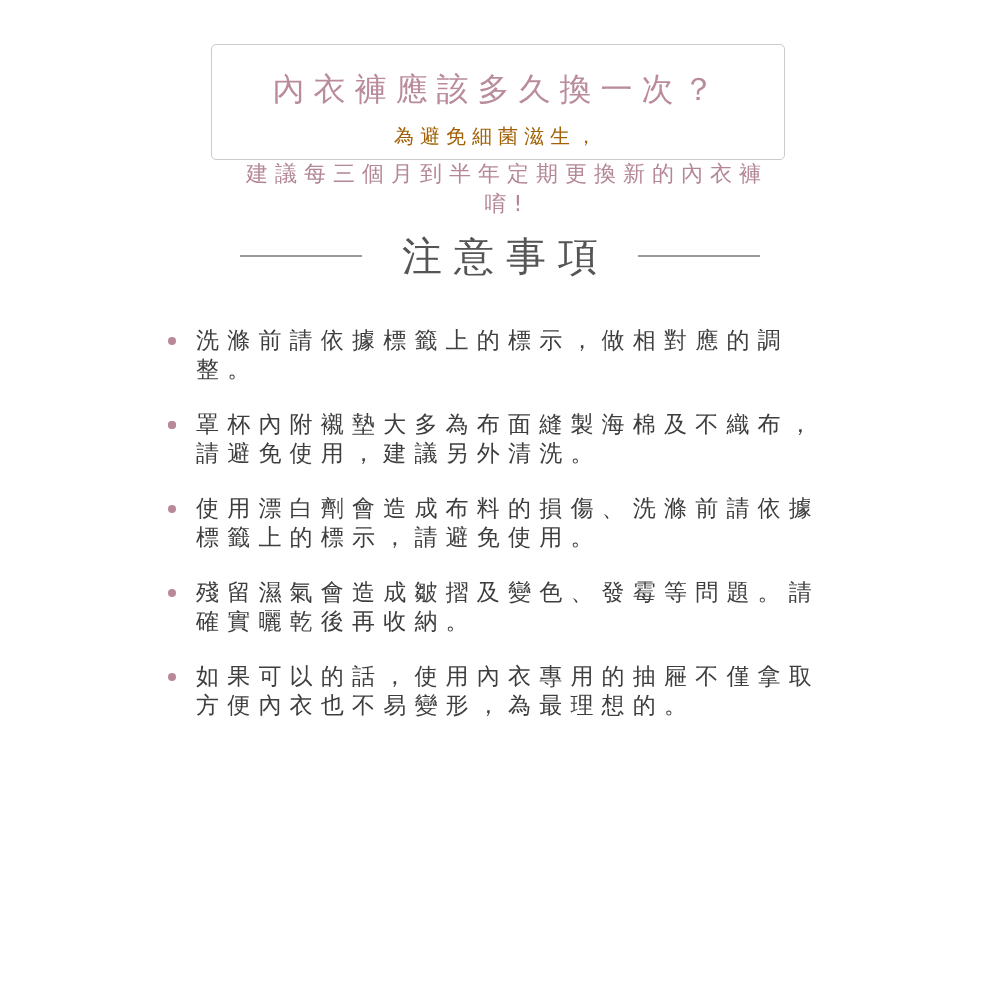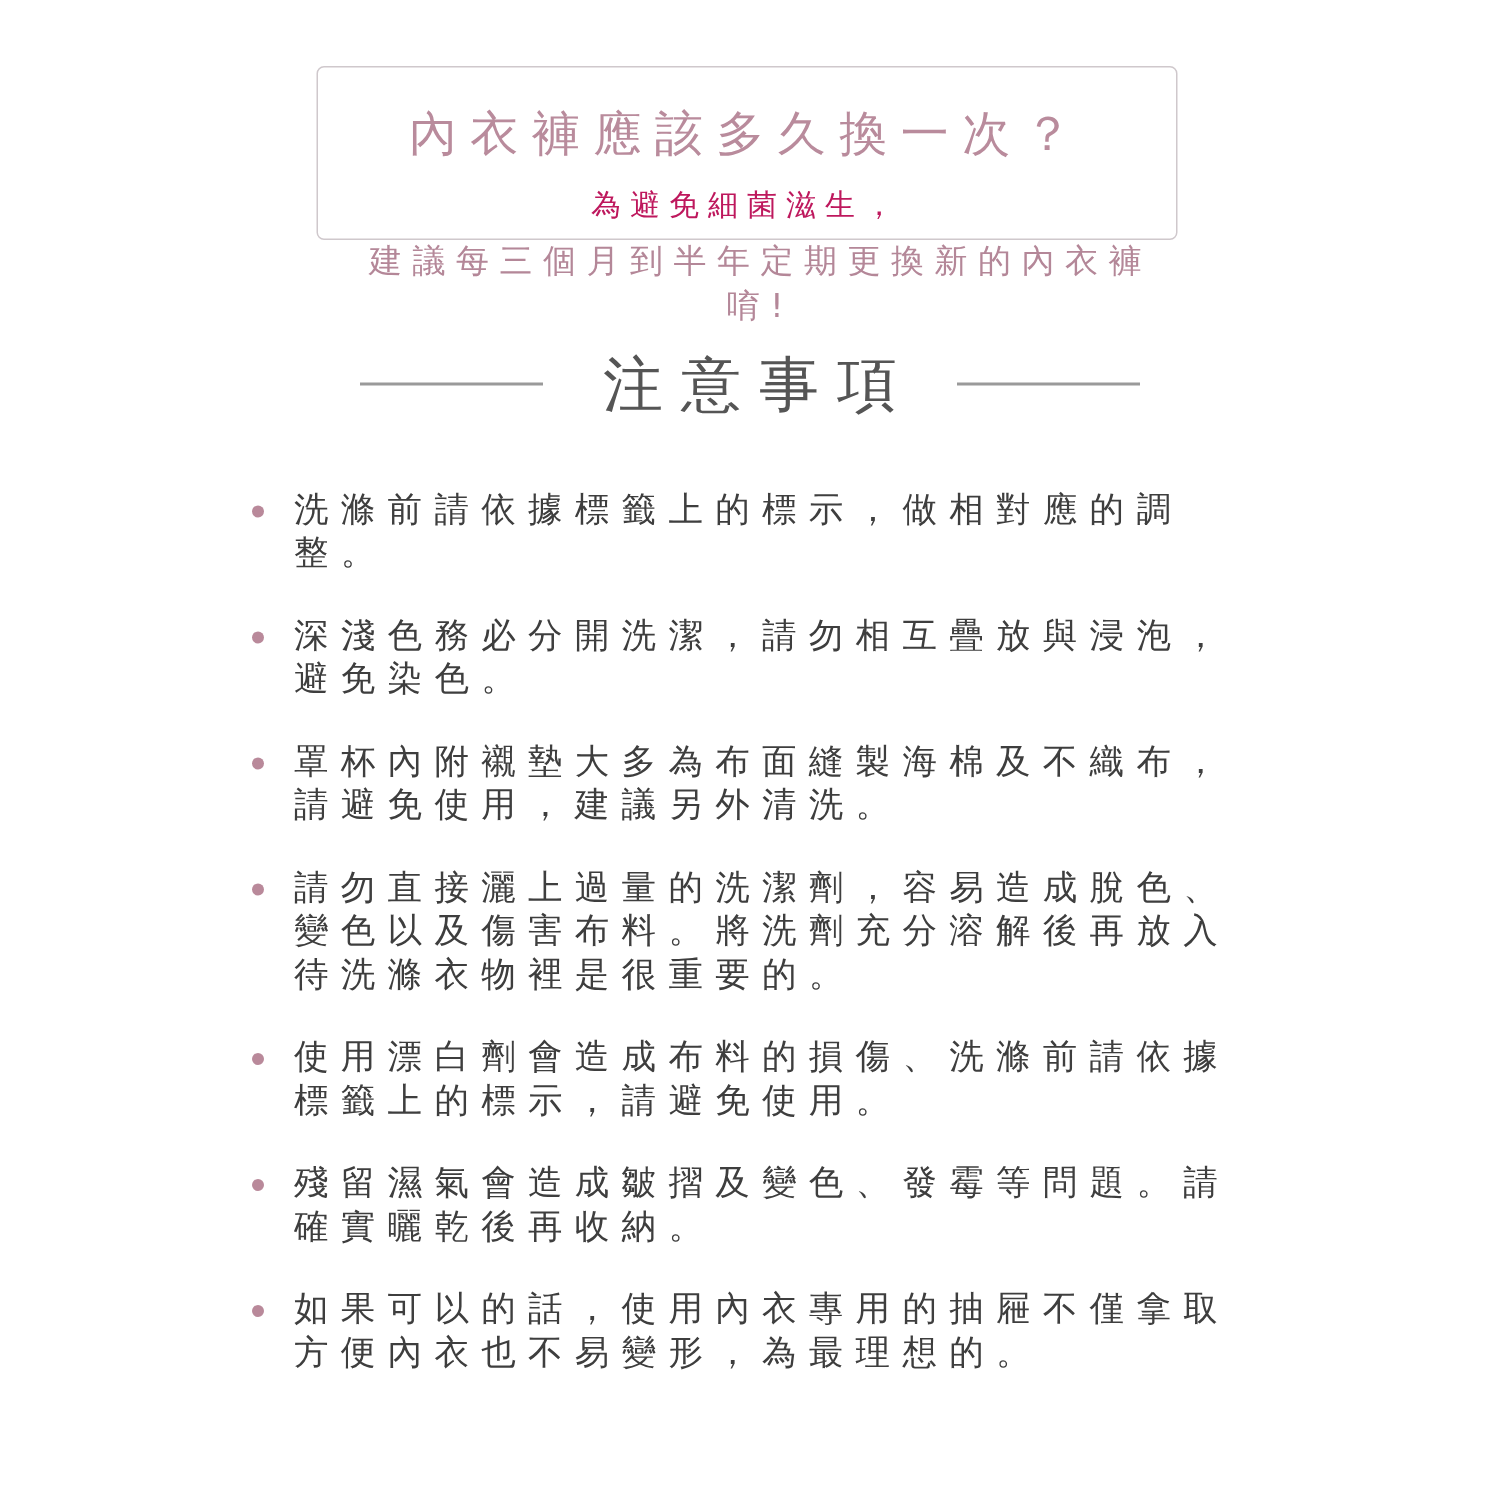--- a/index.html
+++ b/index.html
@@ -4,21 +4,21 @@
 <style>
   html, body { margin:0; padding:0; background:#ffffff; }
   body { width:999px; height:999px; position:relative; overflow:hidden;
          font-family: "DejaVu Sans", "Liberation Sans", sans-serif; }
   .callout { position:absolute; left:211px; top:44px; width:574px; height:116px;
              border:1.5px solid #cfc8cc; border-radius:5px; box-sizing:border-box; }
   .callout-title { position:absolute; left:0; right:0; top:22px; text-align:center; }
   .callout-title span { background:#fff; padding:0 22px; color:#b98b9c;
              font-size:32px; letter-spacing:9px; line-height:44px; }
   .callout-line1 { position:absolute; left:0; right:0; top:78px; text-align:center;
-             color:#be185d; font-size:20px; letter-spacing:6px; }
+             color:#a16207; font-size:20px; letter-spacing:6px; }
   .callout-line2 { position:absolute; left:0; right:0; top:114px; text-align:center;
              color:#b48798; font-size:22px; letter-spacing:7px;margin-left:18px; }
   .section-head { position:absolute; left:240px; width:520px; top:228px; height:56px;
              display:flex; align-items:center; justify-content:center; }
   .rule { flex:1; height:1.5px; background:#9a9a9a; }
   .section-title { color:#555; font-size:40px; letter-spacing:12px; padding:0 28px 0 40px;text-align:center; }
   ul.notes { position:absolute; left:168px; top:326px; width:670px; margin:0; padding:0; list-style:none; }
   ul.notes li { position:relative; padding-left:28px; color:#3e3e3e; font-size:23px;
              letter-spacing:8.2px; line-height:29px; margin-bottom:26px; }
   .bullet { position:absolute; left:0; top:11px; width:8px; height:8px; border-radius:50%; background:#b9899a; }
@@ -35,19 +35,18 @@
 </div>
 
 <div class="section-head">
   <div class="rule"></div>
   <div class="section-title">注意事項</div>
   <div class="rule"></div>
 </div>
 
 <ul class="notes">
   <li><span class="bullet"></span><span>洗滌前請依據標籤上的標示，做相對應的調整。</span></li>
-  <li><span class="bullet"></span><span>深淺色務必分開洗潔，請勿相互疊放與浸泡，避免染色。</span></li>
+  <li><span class="bullet"></span></li>
   <li><span class="bullet"></span><span>罩杯內附襯墊大多為布面縫製海棉及不織布，請避免使用，建議另外清洗。</span></li>
-  <li><span class="bullet"></span><span>請勿直接灑上過量的洗潔劑，容易造成脫色、變色以及傷害布料。將洗劑充分溶解後再放入待洗滌衣物裡是很重要的。</span></li>
   <li><span class="bullet"></span><span>使用漂白劑會造成布料的損傷、洗滌前請依據標籤上的標示，請避免使用。</span></li>
   <li><span class="bullet"></span><span>殘留濕氣會造成皺摺及變色、發霉等問題。請確實曬乾後再收納。</span></li>
   <li><span class="bullet"></span><span>如果可以的話，使用內衣專用的抽屜不僅拿取方便內衣也不易變形，為最理想的。</span></li>
 </ul>
 
 </body></html>

